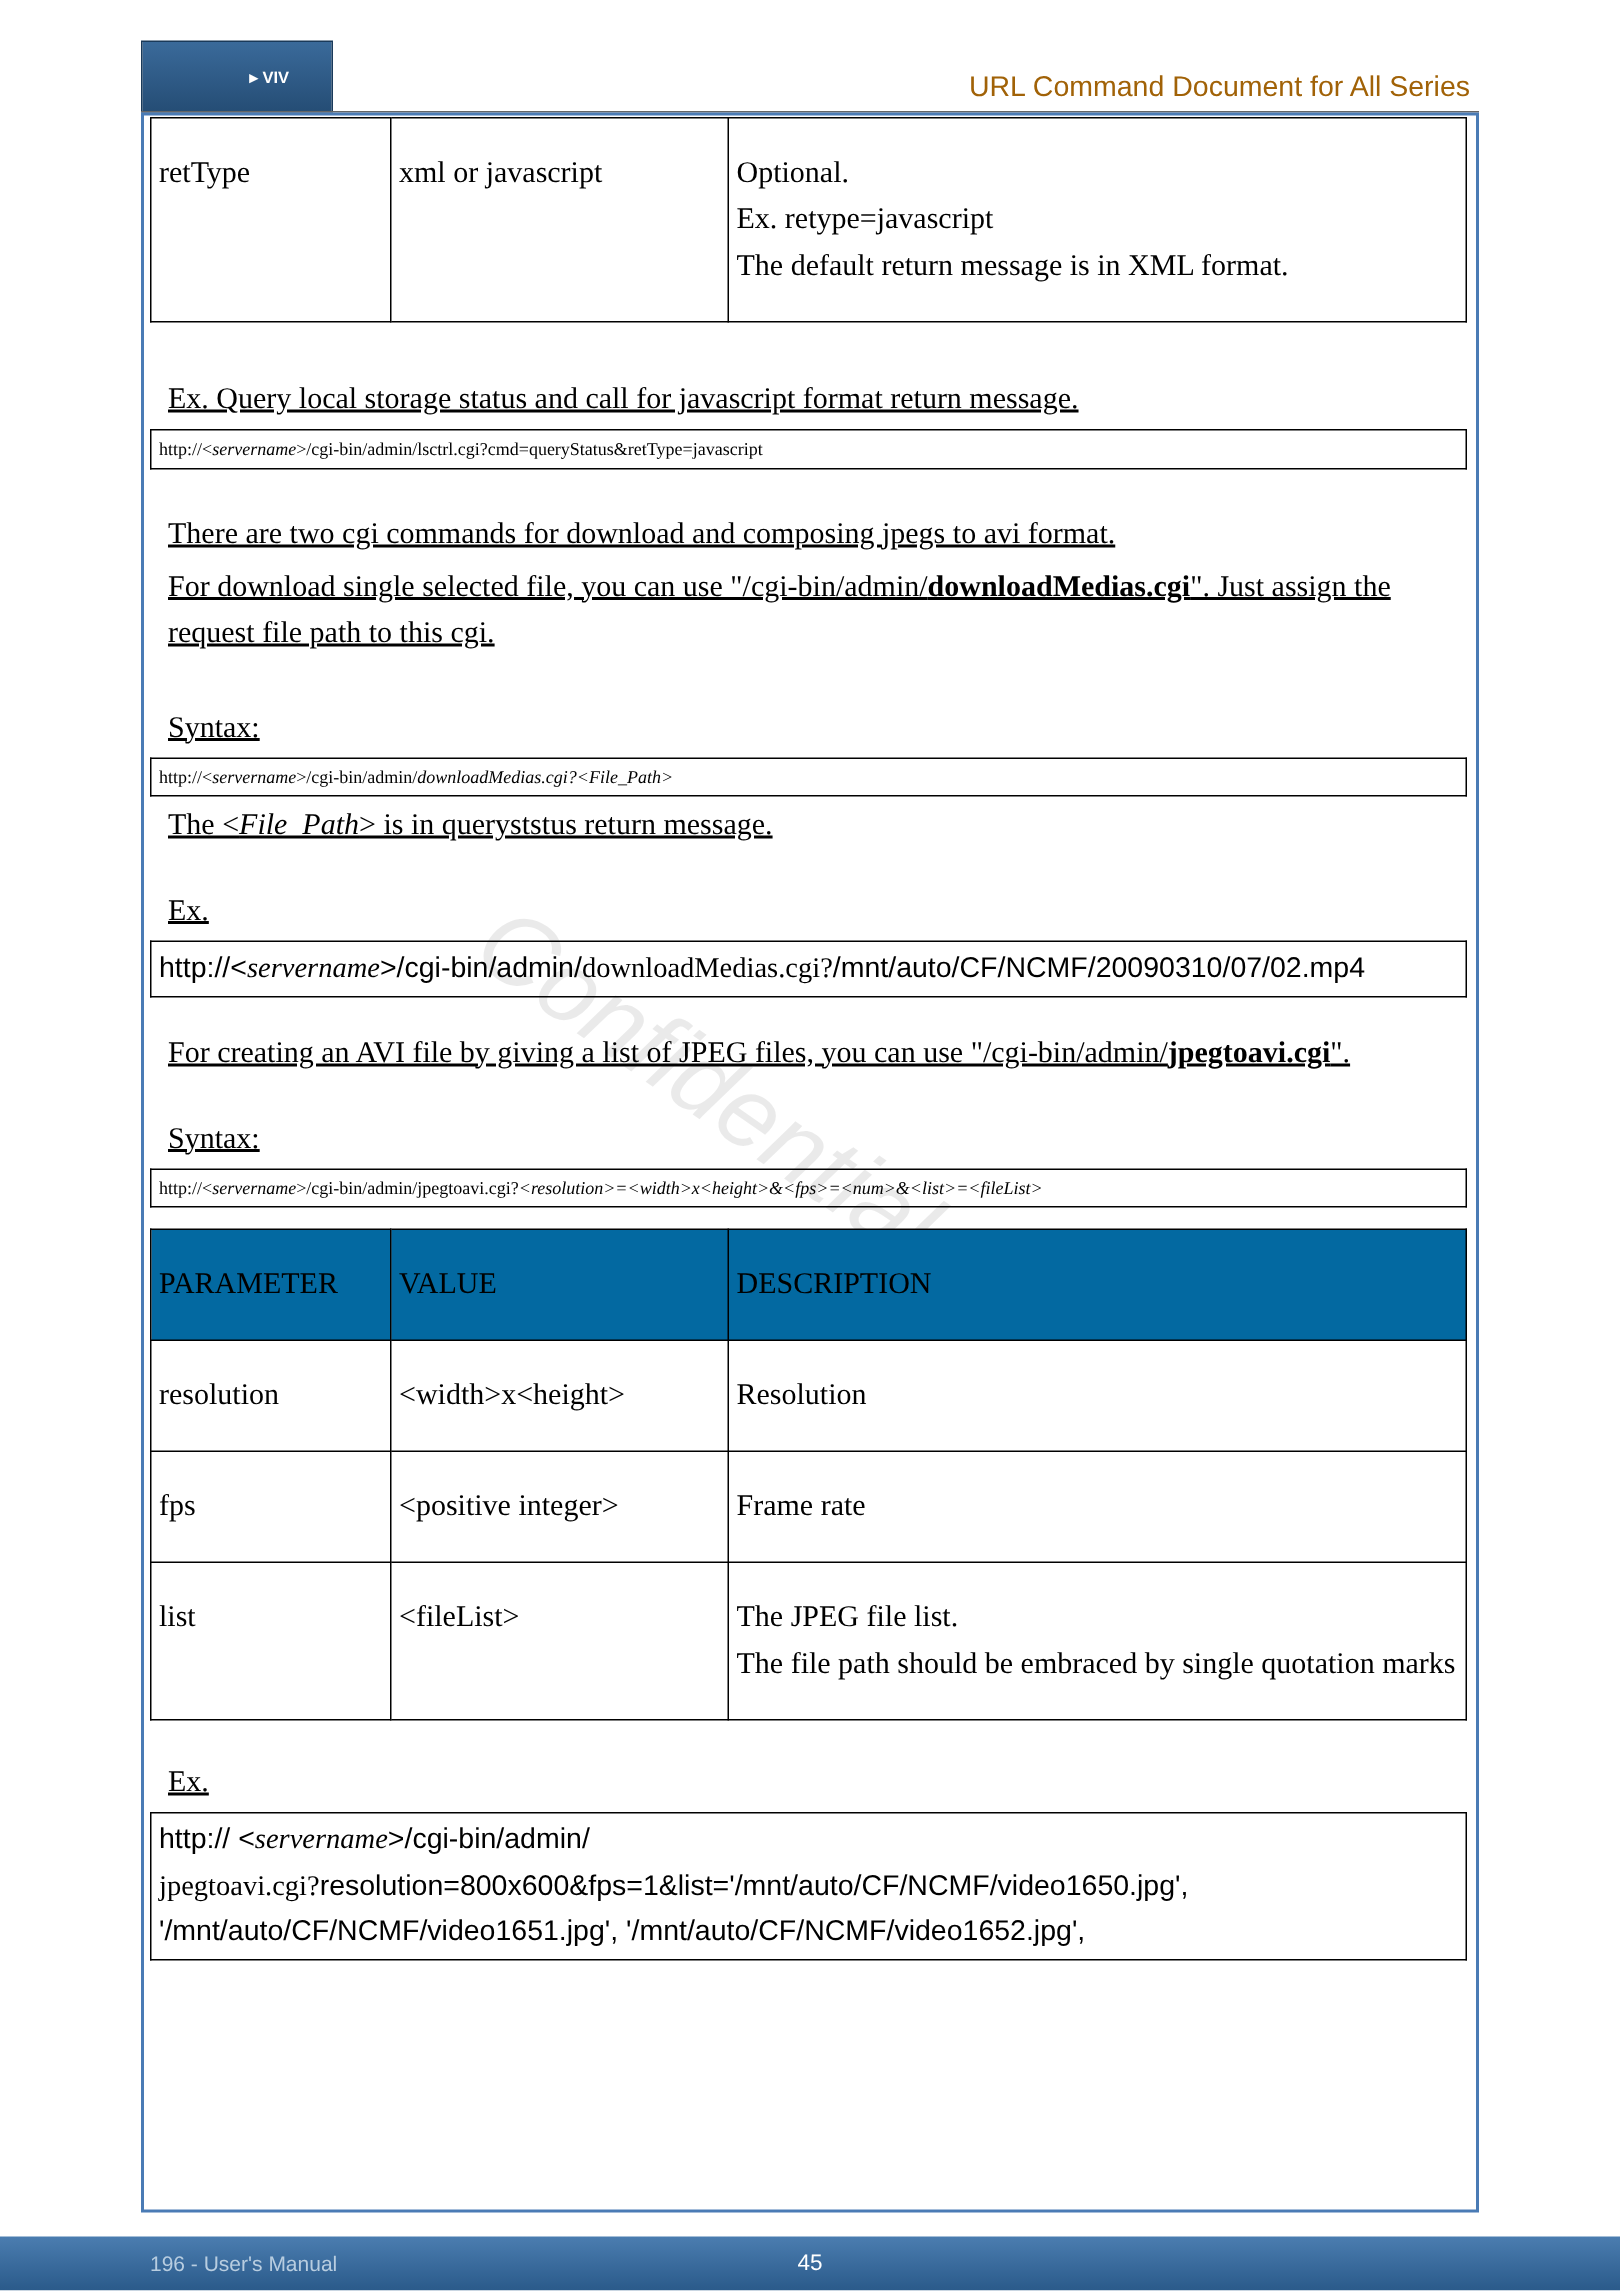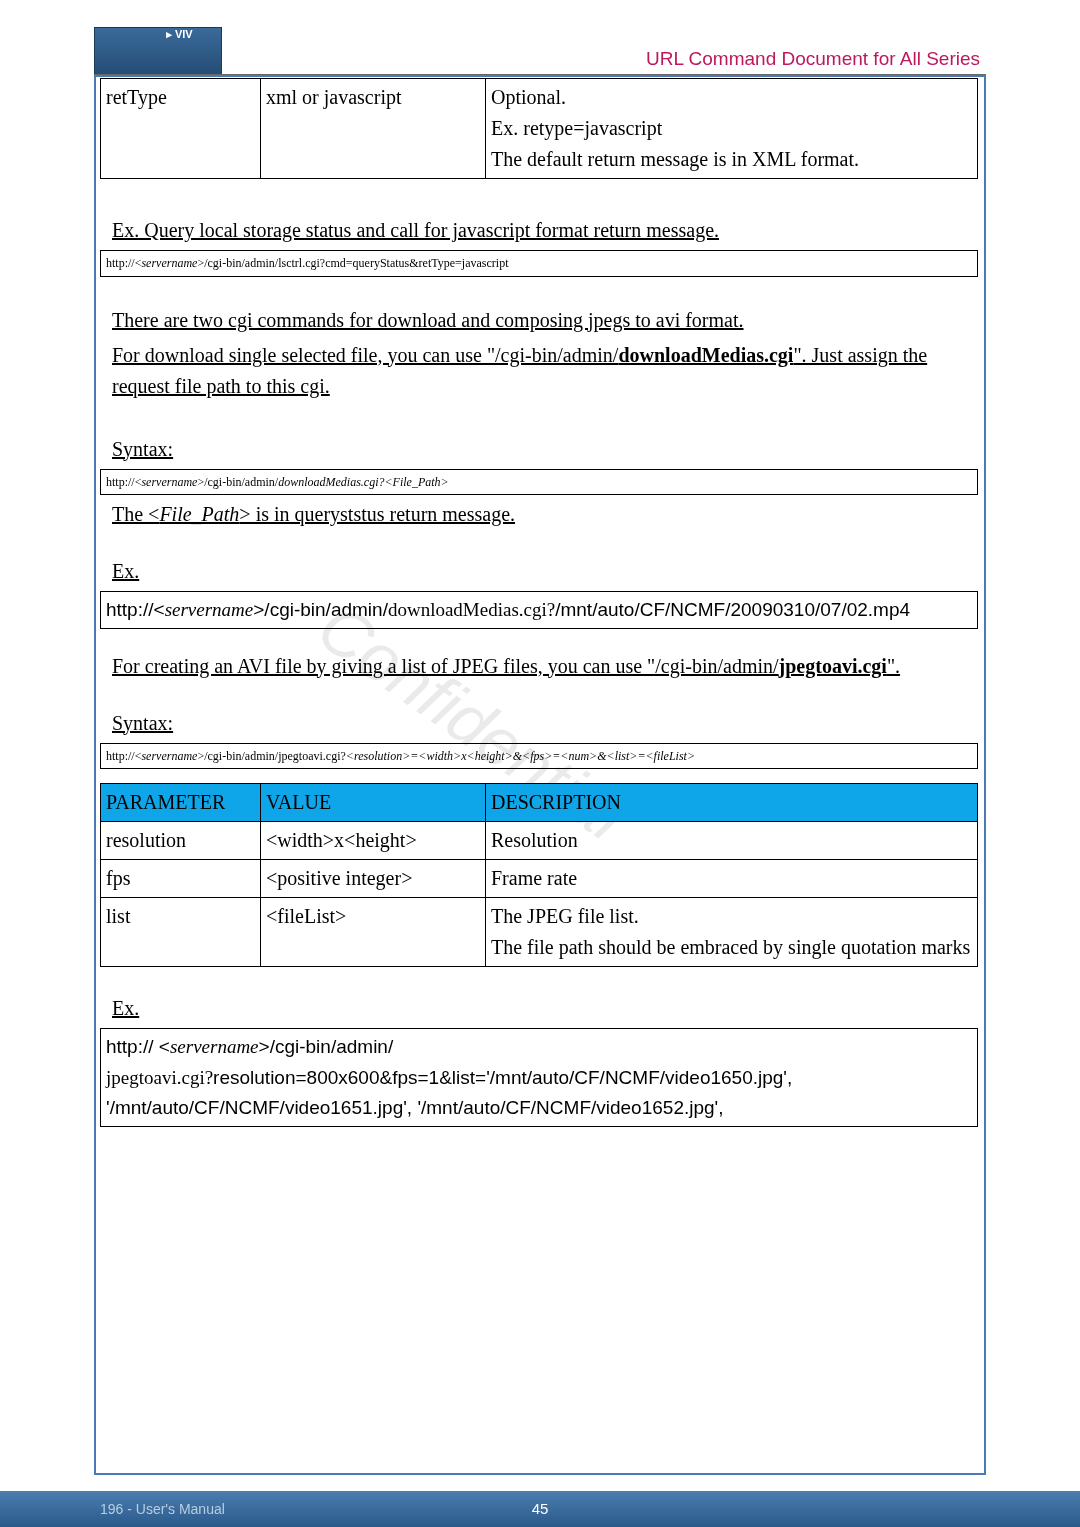--- a/index.html
+++ b/index.html
@@ -22,36 +22,37 @@
 }
 .logo {
   position: absolute;
   left: 94px;
   top: 27px;
   width: 128px;
   height: 48px;
   background: linear-gradient(to bottom, #3a6a9a, #254d75);
   border: 1px solid #1a3a5a;
   display: flex;
+  align-items: center;
   justify-content: center;
   padding-left: 43px;
 }
 .logo-inner {
   color: #fff;
   font-weight: bold;
   font-size: 11px;
   font-family: Arial, sans-serif;
 }
 .header-title {
   position: absolute;
   right: 100px;
   top: 48px;
   font-family: Verdana, sans-serif;
   font-size: 19px;
-  color: #be185d;
+  color: #a16207;
 }
 .header-line {
   position: absolute;
   top: 74px;
   left: 94px;
   width: 892px;
   height: 1px;
   background: #666;
 }
 .content {
@@ -61,21 +62,21 @@
   width: 880px;
 }
 
 .bordered-table {
   border-collapse: collapse;
   width: 878px;
   margin-bottom: 8px;
 }
 .bordered-table td, .bordered-table th {
   border: 1px solid #000;
-  padding: 3px 5px;
+  padding: 21px 5px;
   vertical-align: top;
   text-align: left;
   font-size: 20px;
   line-height: 1.55;
 }
 .bordered-table td.col1 { width: 160px; }
 .bordered-table td.col2 { width: 225px; }
 .single-row-table {
   border-collapse: collapse;
   width: 878px;
@@ -86,21 +87,21 @@
   font-size: 12px;
   line-height: 1.55;
 }
 .para {
   font-size: 20px;
   line-height: 1.55;
   margin: 4px 12px;
   text-decoration: underline;
 }
 .section-spacer { height: 24px; }
-.shaded { background: #0ea5e9; }
+.shaded { background: #0369a1; }
 .italic { font-style: italic; }
 .bold { font-weight: bold; }
 .watermark {
   position: absolute;
   left: 280px;
   top: 520px;
   width: 600px;
   height: 520px;
   opacity: 0.08;
   pointer-events: none;

